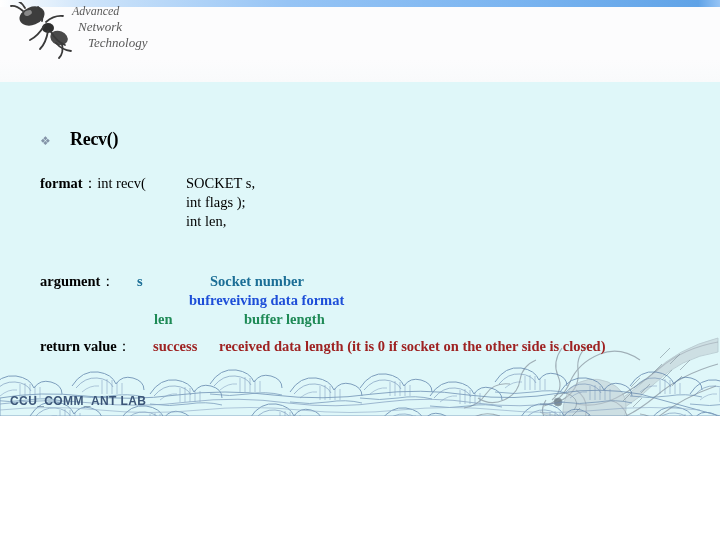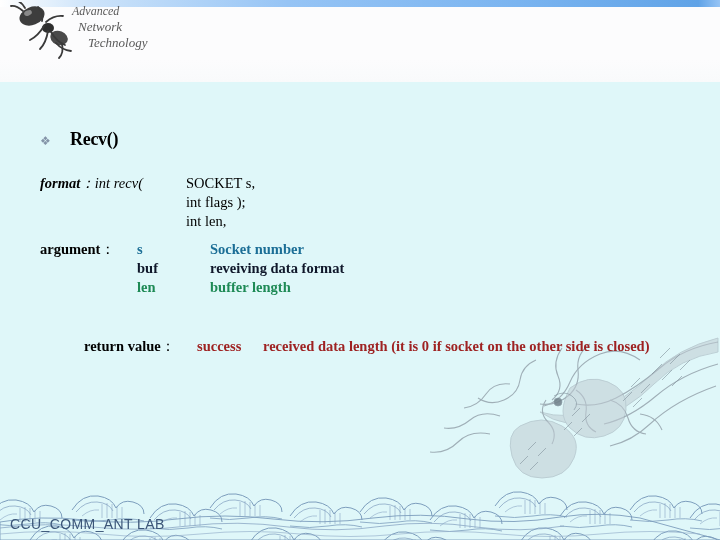--- a/index.html
+++ b/index.html
@@ -3,21 +3,21 @@
 <meta charset="utf-8">
 <style>
   html, body {
     margin: 0;
     padding: 0;
     background: #ffffff;
   }
   #slide {
     position: relative;
     width: 720px;
-    height: 540px;
+    height: 416px;
     overflow: hidden;
     background: #dff7f9;
     font-family: "Liberation Serif", serif;
     -webkit-font-smoothing: none;
   }
 
   
   .header-band {
     position: absolute;
     left: 0; top: 0;
@@ -79,22 +79,22 @@
     z-index: 2;
   }
 
   
   .footer-text {
     position: absolute;
     left: 10px;
     bottom: 8px;
     z-index: 4;
     font-family: "Liberation Sans", sans-serif;
-    font-weight: normal;
-    font-size: 14px;
+    font-weight: bold;
+    font-size: 12px;
     letter-spacing: 0.4px;
     color: #3b5578;
     white-space: nowrap;
   }
 
   
   .content {
     position: absolute;
     left: 0; top: 0;
     width: 720px; height: 540px;
@@ -129,39 +129,39 @@
     left: 40px;
     font-size: 14.5px;
     color: #000000;
     line-height: 19px;
     white-space: nowrap;
   }
   .lbl { font-weight: bold; }
 
   #format-block { top: 174px; }
   .fmt-line { display: block; height: 19px; }
-  .fmt-lead { display: inline-block; width: 146px; font-style: italic; }
-
-  #argument-block { top: 240px; }
+  .fmt-lead { display: inline-block; width: 146px; }
+
+  #argument-block { top: 272px; }
   .arg-line { display: block; height: 19px; }
   .arg-lead { display: inline-block; width: 97px; }
   .arg-name {
     display: inline-block;
     width: 73px;
     font-weight: bold;
   }
   .arg-desc { font-weight: bold; }
 
   .c-blue  { color: #1b6e96; }
-  .c-red   { color: #0f172a; }
-  .c-green { color: #1e8a56; }
+  .c-red   { color: #1d4ed8; text-align: right; }
+  .c-green { color: #1e8a56; margin-left: 17px; }
   .c-black { color: #000000; }
 
   #return-block { top: 337px; }
-  .ret-line { display: block; height: 21px; margin-left: 44px; }
+  .ret-line { display: block; height: 21px; }
   .ret-lead { display: inline-block; width: 113px; }
   .ret-key {
     display: inline-block;
     font-weight: bold;
     color: #9e2222;
   }
   .ret-key-success { width: 66px; }
   .ret-key-fail { width: 45px; }
   .ret-val {
     font-weight: bold;

